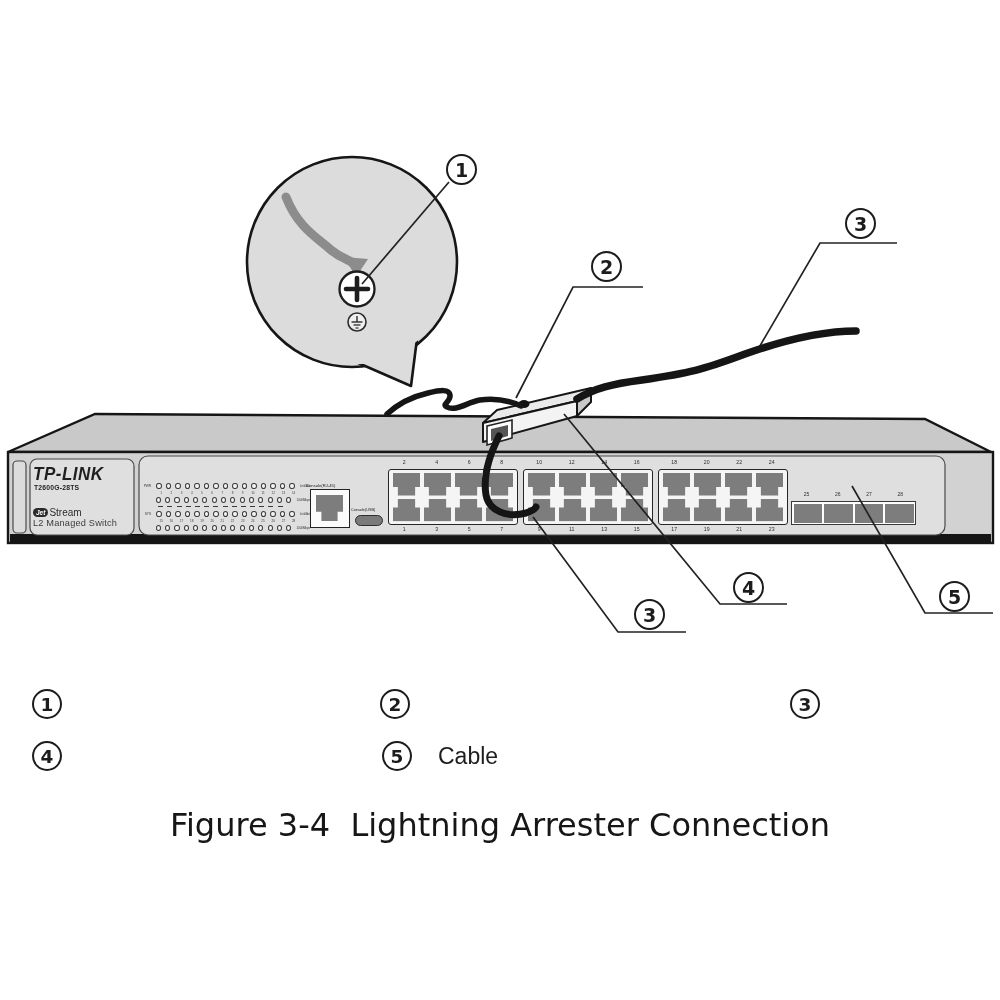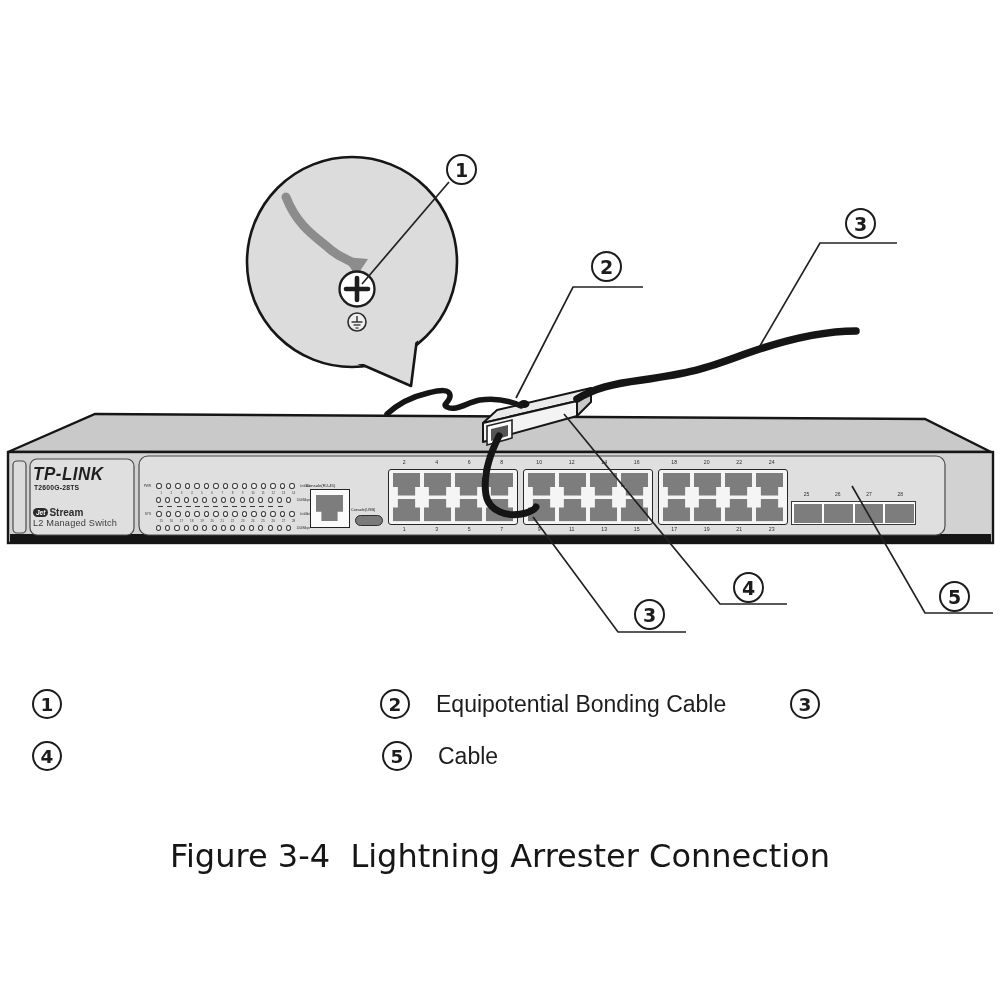--- a/index.html
+++ b/index.html
@@ -13,21 +13,21 @@
   svg{position:absolute;left:0;top:0;}
   .layer{position:absolute;left:0;top:0;width:1000px;height:1000px;}
   .abs{position:absolute;}
 
   
   .brand{font-weight:700;color:#1f1f1f;}
   .tplink{font-size:17px;letter-spacing:.5px;transform:scaleY(1.05);}
   .model{font-size:6.8px;letter-spacing:.2px;}
   .jet-badge{display:inline-block;background:#2b2b2b;color:#fff;border-radius:6px;
              font-size:6.5px;font-style:italic;font-weight:700;padding:1px 3px;vertical-align:middle;}
-  .stream{font-size:10px;font-weight:700;color:#2b2b2b;vertical-align:middle;margin-left:1px;}
+  .stream{font-size:10px;font-weight:400;color:#2b2b2b;vertical-align:middle;margin-left:1px;}
   .tagline{font-size:9.2px;color:#3c3c3c;letter-spacing:.2px;}
 
   
   .ledrow{display:flex;align-items:center;gap:4.2px;height:7px;}
   .led{width:6px;height:6px;border:1.2px solid #3a3a3a;border-radius:50%;background:#f4f4f4;box-sizing:border-box;}
   .ledlbl{font-size:3.2px;color:#333;width:11px;text-align:right;margin-right:1px;}
   .lednum{font-size:3.1px;color:#444;width:6px;text-align:center;}
   .dash{width:5px;height:1.6px;background:#3a3a3a;}
   .spacer{width:11px;margin-right:1px;}
   .ledright{font-size:2.9px;color:#333;white-space:nowrap;margin-left:1px;}
@@ -60,21 +60,21 @@
         background:#fff;box-sizing:border-box;display:flex;align-items:center;justify-content:center;
         font-size:19px;font-weight:700;color:#1c1c1c;font-family:"DejaVu Sans",sans-serif;}
 
   
   .lg-item{position:absolute;display:flex;align-items:center;}
   .lg-circ{width:30px;height:30px;border:2.2px solid #1c1c1c;border-radius:50%;box-sizing:border-box;
            display:flex;align-items:center;justify-content:center;font-size:18.5px;font-weight:700;
            color:#1c1c1c;font-family:"DejaVu Sans",sans-serif;flex:0 0 auto;}
   .lg-text{font-size:23px;color:#1d1d1d;margin-left:26px;white-space:nowrap;}
   .caption{position:absolute;left:0;top:806px;width:1000px;text-align:center;font-size:32px;
-           color:#161616;font-family:"DejaVu Sans",sans-serif;white-space:pre;margin-top:31px;}
+           color:#161616;font-family:"DejaVu Sans",sans-serif;white-space:pre;}
 </style>
 </head>
 <body>
 
 <div class="stage">
 
   <svg class="layer" width="1000" height="1000" viewBox="0 0 1000 1000">
 
     <polygon points="95,414 925,419 991,452 8,452" fill="#c9c9c9" stroke="#161616" stroke-width="2.4"></polygon>
     <rect x="8" y="452" width="985" height="91" fill="#d2d2d2" stroke="#161616" stroke-width="2.4"></rect>
@@ -362,21 +362,20 @@
   <div class="mark" style="left:845px;top:208px;">3</div>
   <div class="mark" style="left:634px;top:599px;">3</div>
   <div class="mark" style="left:733px;top:572px;">4</div>
   <div class="mark" style="left:939px;top:581px;">5</div>
 
   <div class="lg-item" style="left:32px;top:689px;">
     <span class="lg-circ">1</span>
   </div>
   <div class="lg-item" style="left:380px;top:689px;">
     <span class="lg-circ">2</span>
-    <span class="lg-text">Equipotential Bonding Cable</span>
   </div>
   <div class="lg-item" style="left:790px;top:689px;">
     <span class="lg-circ">3</span>
   </div>
   <div class="lg-item" style="left:32px;top:741px;">
     <span class="lg-circ">4</span>
   </div>
   <div class="lg-item" style="left:382px;top:741px;">
     <span class="lg-circ">5</span>
     <span class="lg-text">Cable</span>

